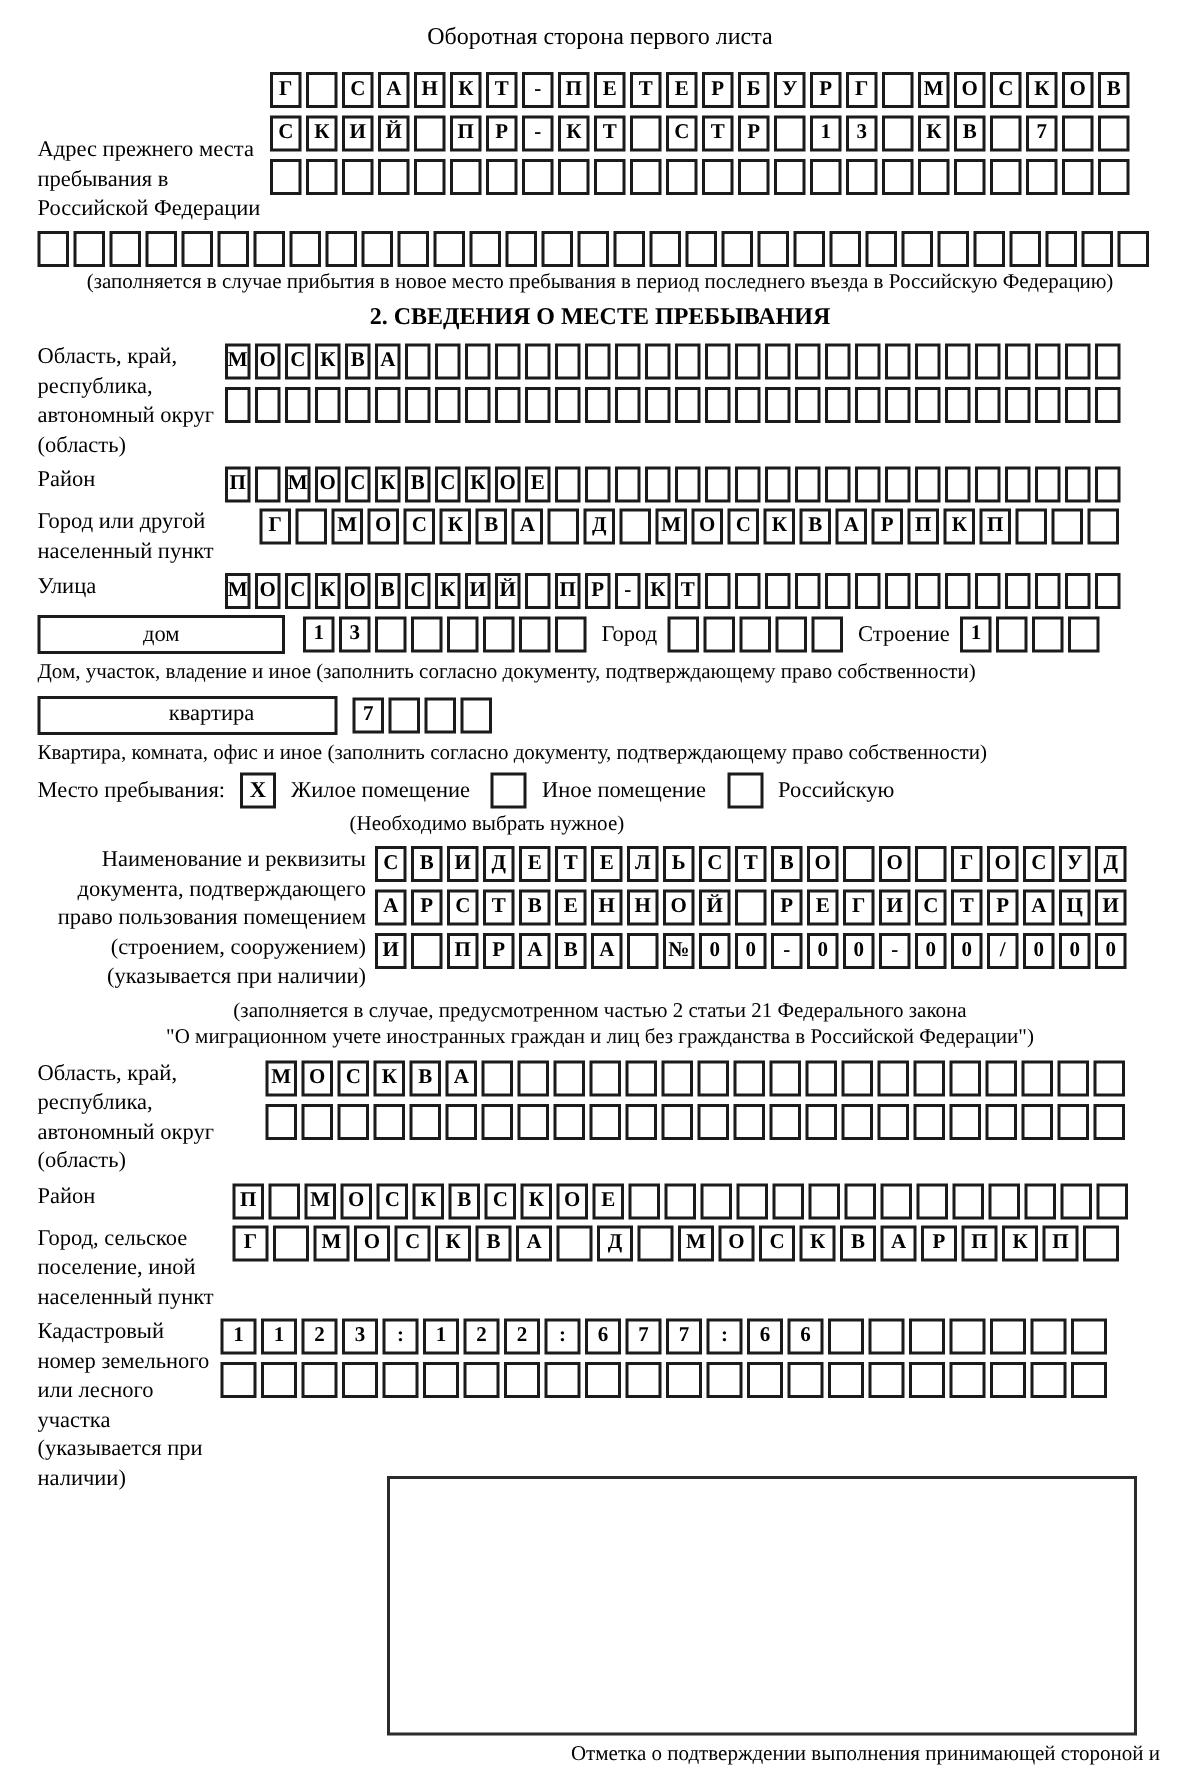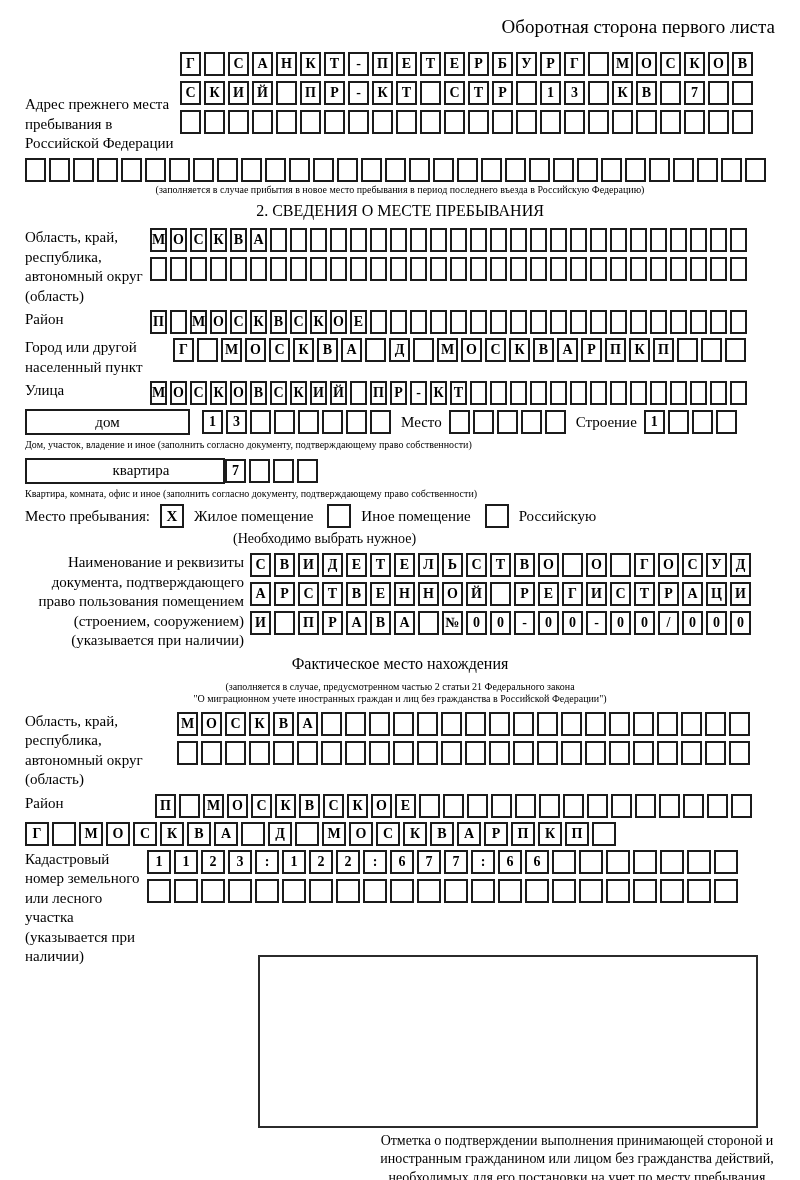--- a/index.html
+++ b/index.html
@@ -1,44 +1,44 @@
 <!DOCTYPE html>
 <html><head>
 <meta charset="utf-8">
 <style>
   html,body{margin:0;padding:0;background:#fff;color:#000;}
   body{width:800px;height:1180px;overflow:hidden;
        font-family:"Liberation Serif","DejaVu Serif",serif;}
   .page{padding:16px 25px 0 25px;box-sizing:border-box;width:800px;}
-  .hdr-note{text-align:right;font-size:19px;margin-bottom:14px;}
+  .hdr-note{text-align:center;font-size:16px;margin-bottom:14px;}
 
   .frow{display:flex;align-items:flex-start;margin-bottom:4px;}
   .flabel{font-size:15px;line-height:1.3;flex-shrink:0;box-sizing:border-box;padding-right:6px;}
   .rows{display:flex;flex-direction:column;gap:5px;}
   .cells{display:flex;}
   .cell{box-sizing:border-box;border:2px solid #1b1b1b;height:24px;flex-shrink:0;
         display:flex;align-items:center;justify-content:center;
         font-size:14px;font-weight:bold;background:#fff;}
   .w .cell{width:21px;margin-right:3px;}
   .s .cell{width:17px;margin-right:3px;}
   .x .cell{width:24px;margin-right:3px;}
 
-  .caption{font-size:10px;line-height:1.25;}
+  .caption{font-size:14px;line-height:1.25;}
   .caption-center{text-align:center;}
-  .sec-title{font-size:16px;font-weight:normal;text-align:center;margin:6px 0 8px 0;}
+  .sec-title{font-size:16px;font-weight:bold;text-align:center;margin:6px 0 8px 0;}
 
   .lbl-155{width:155px;margin-top:43px;} .lbl-125{width:125px;} .lbl-148{width:148px;}
   .lbl-225{width:225px;text-align:right;} .lbl-152{width:152px;} .lbl-130{width:130px;}
   .lbl-122{width:122px;}
 
   .inline-row{display:flex;align-items:center;margin-bottom:4px;}
   .wide-box{box-sizing:border-box;border:2px solid #1b1b1b;height:26px;
             display:flex;align-items:center;justify-content:center;font-size:15px;background:#fff;}
   .dom-box{width:165px;margin-right:12px;}
-  .kv-box{width:200px;padding-left:32px;}
+  .kv-box{width:200px;margin-right:10px;padding-left:32px;}
   .mid-label{font-size:15px;margin:0 7px;}
 
   .cb{box-sizing:border-box;width:24px;height:24px;border:2px solid #1b1b1b;
       display:flex;align-items:center;justify-content:center;
       font-size:15px;font-weight:bold;flex-shrink:0;background:#fff;}
   .stay-row{display:flex;align-items:center;font-size:15px;margin-top:4px;}
   .stay-row .opt-label{margin:0 14px 0 10px;}
   .stay-note{font-size:14px;margin:3px 0 6px 208px;}
 
   .stamp-box{width:500px;height:173px;border:2px solid #2b2b2b;margin-left:233px;
@@ -351,21 +351,21 @@
     <div class="cells w">
         <span class="cell">1</span>
         <span class="cell">3</span>
         <span class="cell"></span>
         <span class="cell"></span>
         <span class="cell"></span>
         <span class="cell"></span>
         <span class="cell"></span>
         <span class="cell"></span>
       </div>
-    <span class="mid-label">Место</span>
+    <span class="mid-label">Город</span>
     <div class="cells w">
         <span class="cell"></span>
         <span class="cell"></span>
         <span class="cell"></span>
         <span class="cell"></span>
         <span class="cell"></span>
       </div>
     <span class="mid-label">Строение</span>
     <div class="cells w">
         <span class="cell">1</span>
@@ -466,21 +466,20 @@
           <span class="cell">0</span>
           <span class="cell">0</span>
           <span class="cell">/</span>
           <span class="cell">0</span>
           <span class="cell">0</span>
           <span class="cell">0</span>
         </div>
     </div>
   </div>
 
-  <div class="sec-title" style="margin-top:2px;">Фактическое место нахождения</div>
   <div class="caption caption-center">(заполняется в случае, предусмотренном частью 2 статьи 21 Федерального закона</div>
   <div class="caption caption-center mb6">"О миграционном учете иностранных граждан и лиц без гражданства в Российской Федерации")</div>
 
   <div class="frow">
     <div class="flabel lbl-152">Область, край, республика, автономный округ (область)</div>
     <div class="rows">
       <div class="cells w">
           <span class="cell">М</span>
           <span class="cell">О</span>
           <span class="cell">С</span>
@@ -560,20 +559,21 @@
         <span class="cell"></span>
         <span class="cell"></span>
         <span class="cell"></span>
         <span class="cell"></span>
         <span class="cell"></span>
         <span class="cell"></span>
       </div>
   </div>
 
   <div class="frow">
+    <div class="flabel lbl-130">Город, сельское поселение, иной населенный пункт</div>
     <div class="cells x">
         <span class="cell">Г</span>
         <span class="cell"></span>
         <span class="cell">М</span>
         <span class="cell">О</span>
         <span class="cell">С</span>
         <span class="cell">К</span>
         <span class="cell">В</span>
         <span class="cell">А</span>
         <span class="cell"></span>

